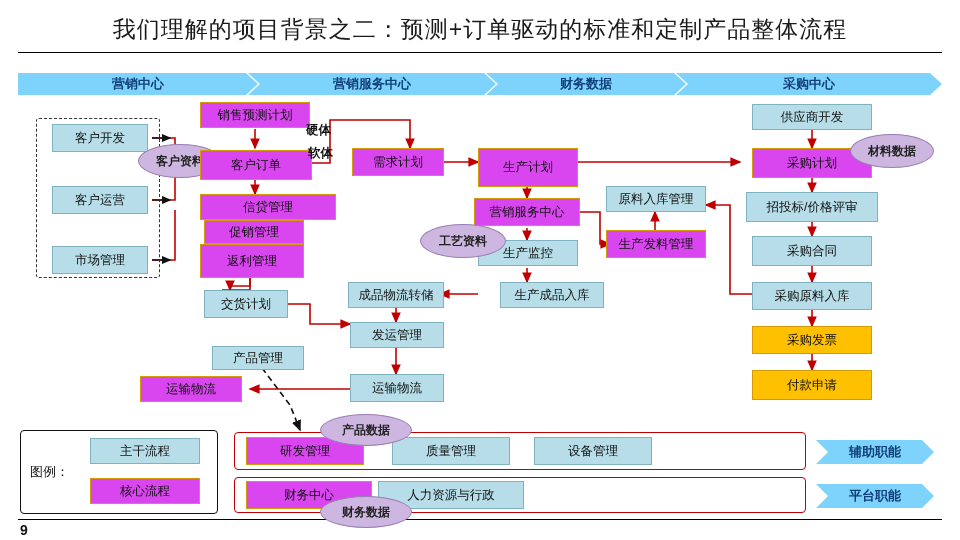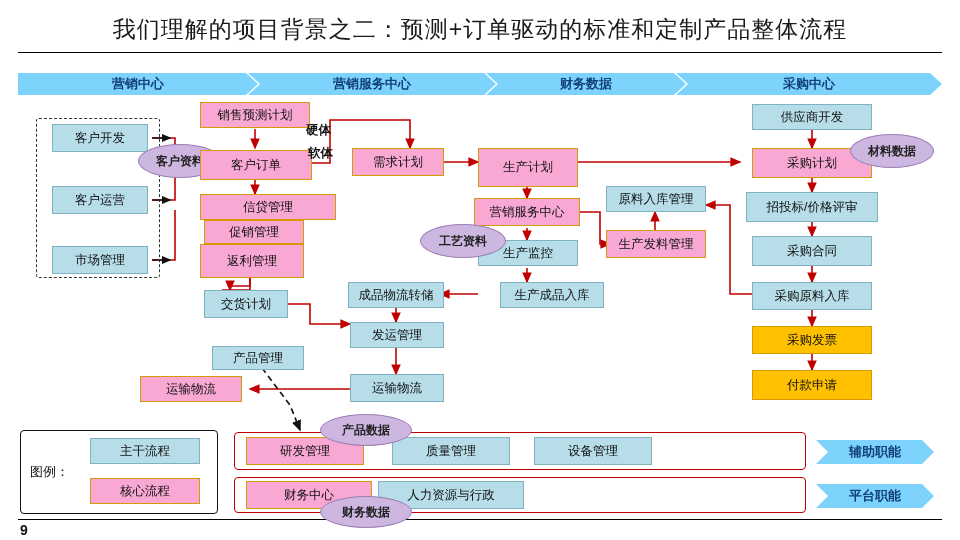--- a/index.html
+++ b/index.html
@@ -26,21 +26,21 @@
   }
   .chev.first{clip-path:polygon(0 0, calc(100% - 12px) 0, 100% 50%, calc(100% - 12px) 100%, 0 100%);}
 
   .node{
     position:absolute;box-sizing:border-box;
     display:flex;align-items:center;justify-content:center;
     font-size:12.5px;color:#111;border:1px solid #9a9a9a;
     text-align:center;line-height:1.15;
   }
   .blue{background:#b6dde8;border-color:#7fb3c4;}
-  .orange{background:#f9a8d4;border-color:#d79a07;}
+  .orange{background:#d946ef;border-color:#d79a07;}
   .orange2{background:#ffc000;border-color:#d79a07;}
 
   .ellipse{
     position:absolute;box-sizing:border-box;border-radius:50%;
     background:#cdb6e0;border:1px solid #9a7fb5;
     display:flex;align-items:center;justify-content:center;
     font-size:12px;color:#222;font-weight:bold;
   }
   .dashbox{position:absolute;box-sizing:border-box;border:1.4px dashed #333;border-radius:3px;}
   .redbox{position:absolute;box-sizing:border-box;border:1.6px solid #c00000;border-radius:4px;}

